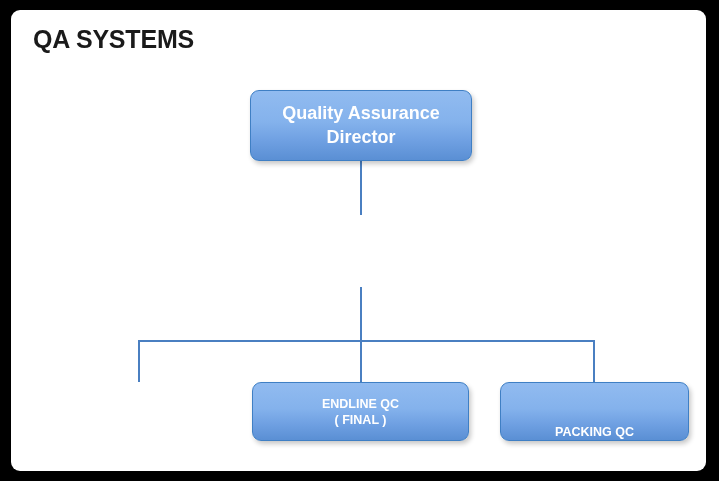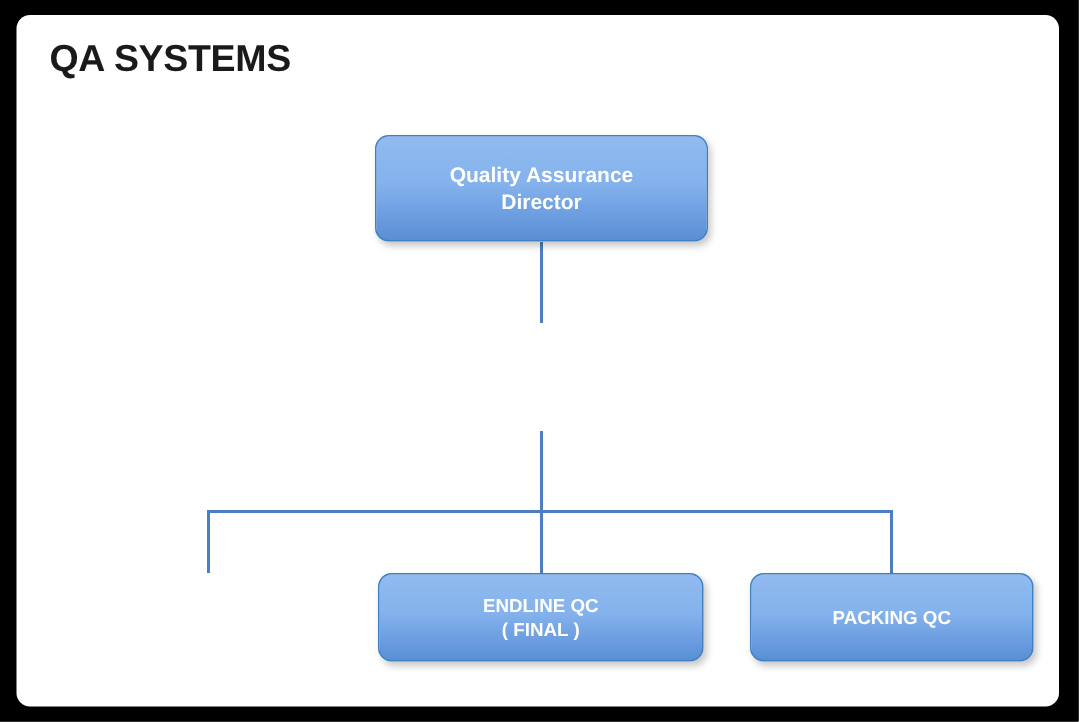--- a/index.html
+++ b/index.html
@@ -76,21 +76,21 @@
     box-sizing: border-box;
     white-space: pre-line;
   }
 
   
   #node-director {
     left: 239px;
     top: 80px;
     width: 222px;
     height: 71px;
-    font-size: 14px;
+    font-size: 18px;
   }
 
   #node-qa-manager {
     left: 239px;
     top: 205px;
     width: 222px;
     height: 72px;
     font-size: 14.5px;
   }
 
@@ -109,20 +109,21 @@
     height: 59px;
     font-size: 12.5px;
   }
 
   #node-packing-qc {
     left: 489px;
     top: 372px;
     width: 189px;
     height: 59px;
     font-size: 12.5px;
+    align-items: flex-end;
   }
 </style>
 </head>
 <body>
 
 <div id="screenshot">
 
   <div id="panel">
 
     <div id="chart-title">QA SYSTEMS</div>

